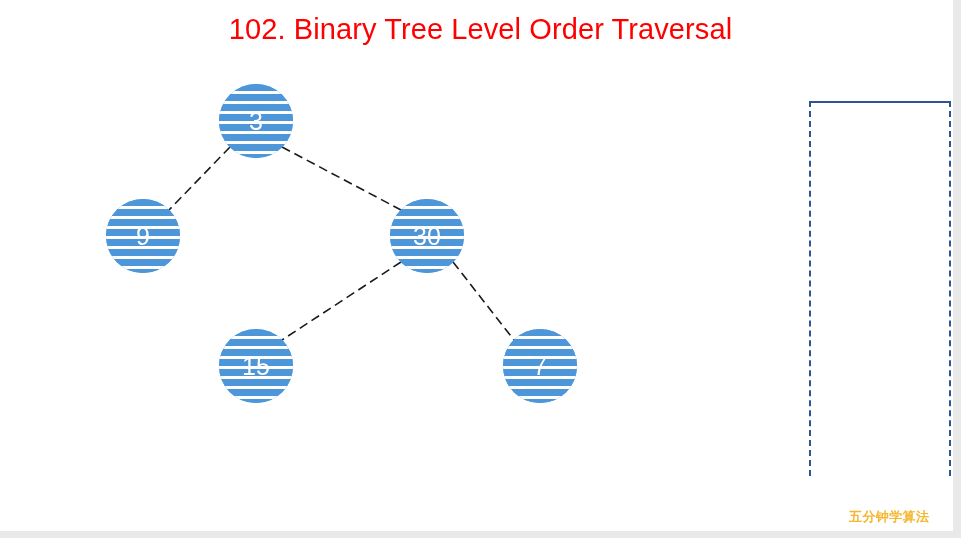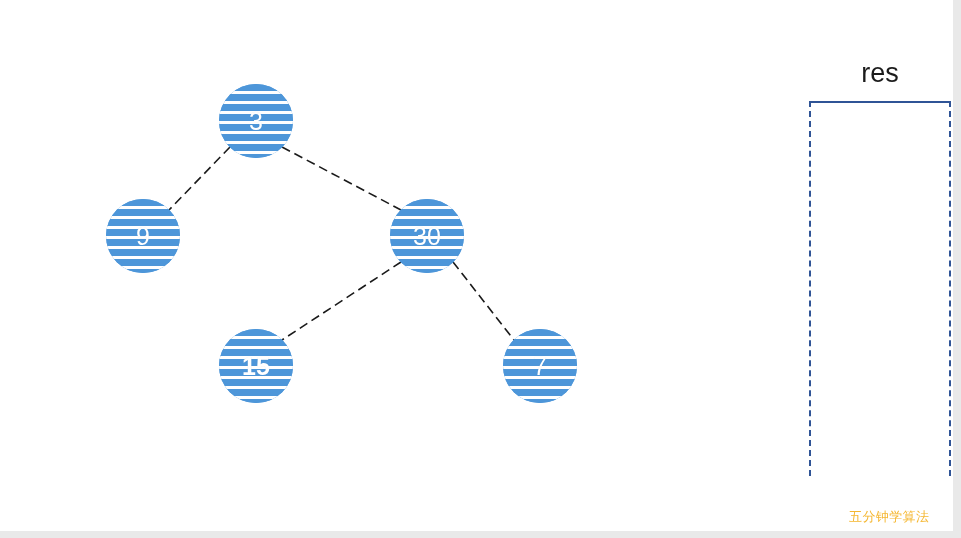--- a/index.html
+++ b/index.html
@@ -117,31 +117,32 @@
     box-sizing: border-box;
     color: #1b1b1b;
     font-size: 20px;
   }
   #watermark {
     position: absolute;
     left: 849px;
     top: 508px;
     color: #F5B731;
     font-size: 13px;
-    font-weight: normal;
+    font-weight: bold;
     font-family: "Liberation Sans", sans-serif;
     letter-spacing: 0.4px;
     white-space: nowrap;
   }
 </style>
 </head>
 <body>
 
 <div id="slide">
 
+  <div id="slide-title">102. Binary Tree Level Order Traversal</div>
 
   <svg id="tree-canvas" viewBox="0 0 961 538" width="961" height="538" xmlns="http://www.w3.org/2000/svg">
     <g id="edge-group">
         <line x1="230" y1="147" x2="169" y2="210" stroke="#1A1A1A" stroke-width="1.6" stroke-dasharray="9,5"></line>
         <line x1="282" y1="147" x2="401" y2="210" stroke="#1A1A1A" stroke-width="1.6" stroke-dasharray="9,5"></line>
         <line x1="401" y1="262" x2="282" y2="340" stroke="#1A1A1A" stroke-width="1.6" stroke-dasharray="9,5"></line>
         <line x1="453" y1="262" x2="514" y2="340" stroke="#1A1A1A" stroke-width="1.6" stroke-dasharray="9,5"></line>
       </g>
   </svg>
 
@@ -151,31 +152,30 @@
         <span class="node-label">3</span>
       </div>
       <div class="tree-node" style="left: 106px; top: 199px; width: 74px; height: 74px;">
         <div class="node-fill"></div>
         <span class="node-label">9</span>
       </div>
       <div class="tree-node" style="left: 390px; top: 199px; width: 74px; height: 74px;">
         <div class="node-fill"></div>
         <span class="node-label">30</span>
       </div>
-      <div class="tree-node" style="left: 219px; top: 329px; width: 74px; height: 74px; font-weight: bold;">
+      <div class="tree-node" style="left: 219px; top: 329px; width: 74px; height: 74px;">
         <div class="node-fill"></div>
         <span class="node-label">15</span>
       </div>
       <div class="tree-node" style="left: 503px; top: 329px; width: 74px; height: 74px;">
         <div class="node-fill"></div>
         <span class="node-label">7</span>
       </div>
     </div>
 
-  <div id="res-label">res</div>
 
   <div id="res-panel">
     <div id="res-items"></div>
   </div>
 
   <div id="watermark">五分钟学算法</div>
 
   <div id="right-strip"></div>
   <div id="bottom-strip"></div>
 

